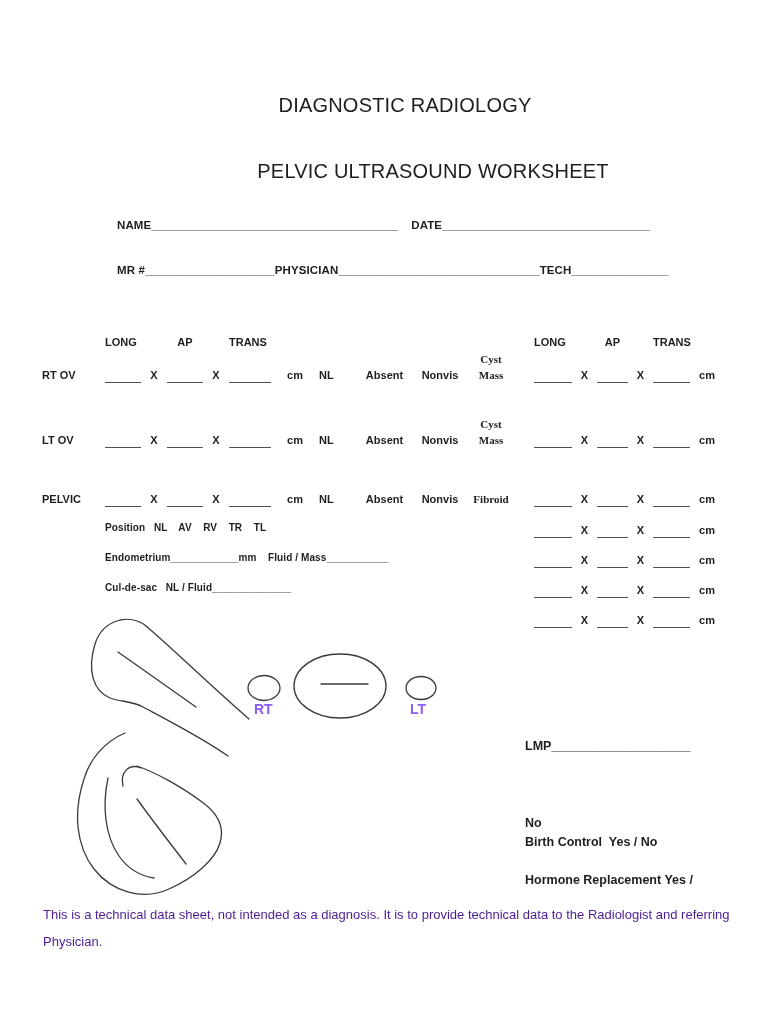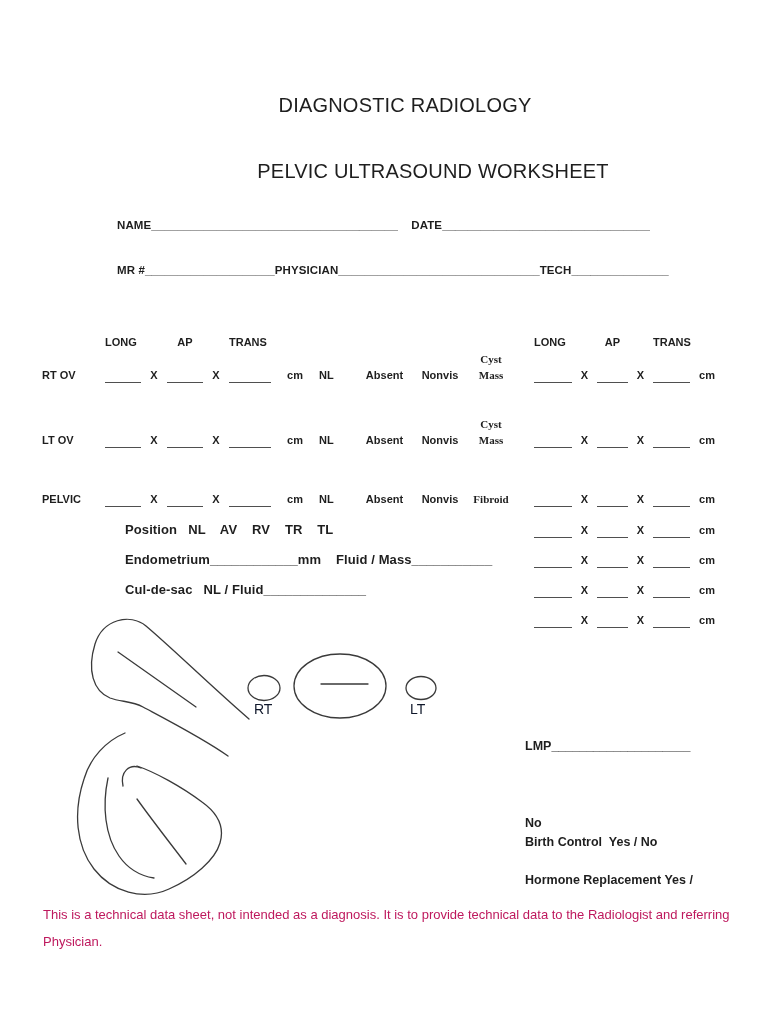--- a/index.html
+++ b/index.html
@@ -23,24 +23,24 @@
   .cnl{width:38px;text-align:left;}
   .cabs{width:55px;text-align:center;}
   .cnv{width:56px;text-align:center;}
   .cflag{width:46px;text-align:center;display:flex;flex-direction:column;line-height:15.5px;font-family:Liberation Serif, serif;}
   .ru1{width:38px;} .ru2{width:31px;} .ru3{width:37px;}
   .rcx{width:25px;text-align:center;}
   .rcm{width:34px;text-align:center;}
   .hsp{border:none;}
   .hL{white-space:nowrap;overflow:visible;}
   .hC{text-align:center;}
-  .detail{left:105px;font-size:13px;font-weight:700;white-space:pre;letter-spacing:.1px;margin-left:20px;}
-  .dlabel{font-size:14px;font-weight:400;color:#0f172a;}
+  .detail{left:105px;font-size:10px;font-weight:700;white-space:pre;letter-spacing:.1px;}
+  .dlabel{font-size:14px;font-weight:700;color:#8b5cf6;}
   .note{left:525px;font-size:12.5px;font-weight:700;white-space:pre;line-height:19px;}
-  .footer{left:43px;top:901px;width:700px;font-size:13px;font-weight:400;line-height:27px;color:#be185d;}
+  .footer{left:43px;top:901px;width:700px;font-size:13px;font-weight:400;line-height:27px;color:#4c1d95;}
   svg.sketch{position:absolute;left:0;top:0;pointer-events:none;}
   svg.sketch *{fill:none;stroke:#3a3a3a;stroke-width:1.3;stroke-linecap:round;}
 </style>
 </head>
 <body>
 
 <div>
 
   <div class="abs title" style="top:94px;left:20px;">DIAGNOSTIC RADIOLOGY</div>
   <div class="abs title" style="top:160px;margin-left:48px;">PELVIC ULTRASOUND WORKSHEET</div>

